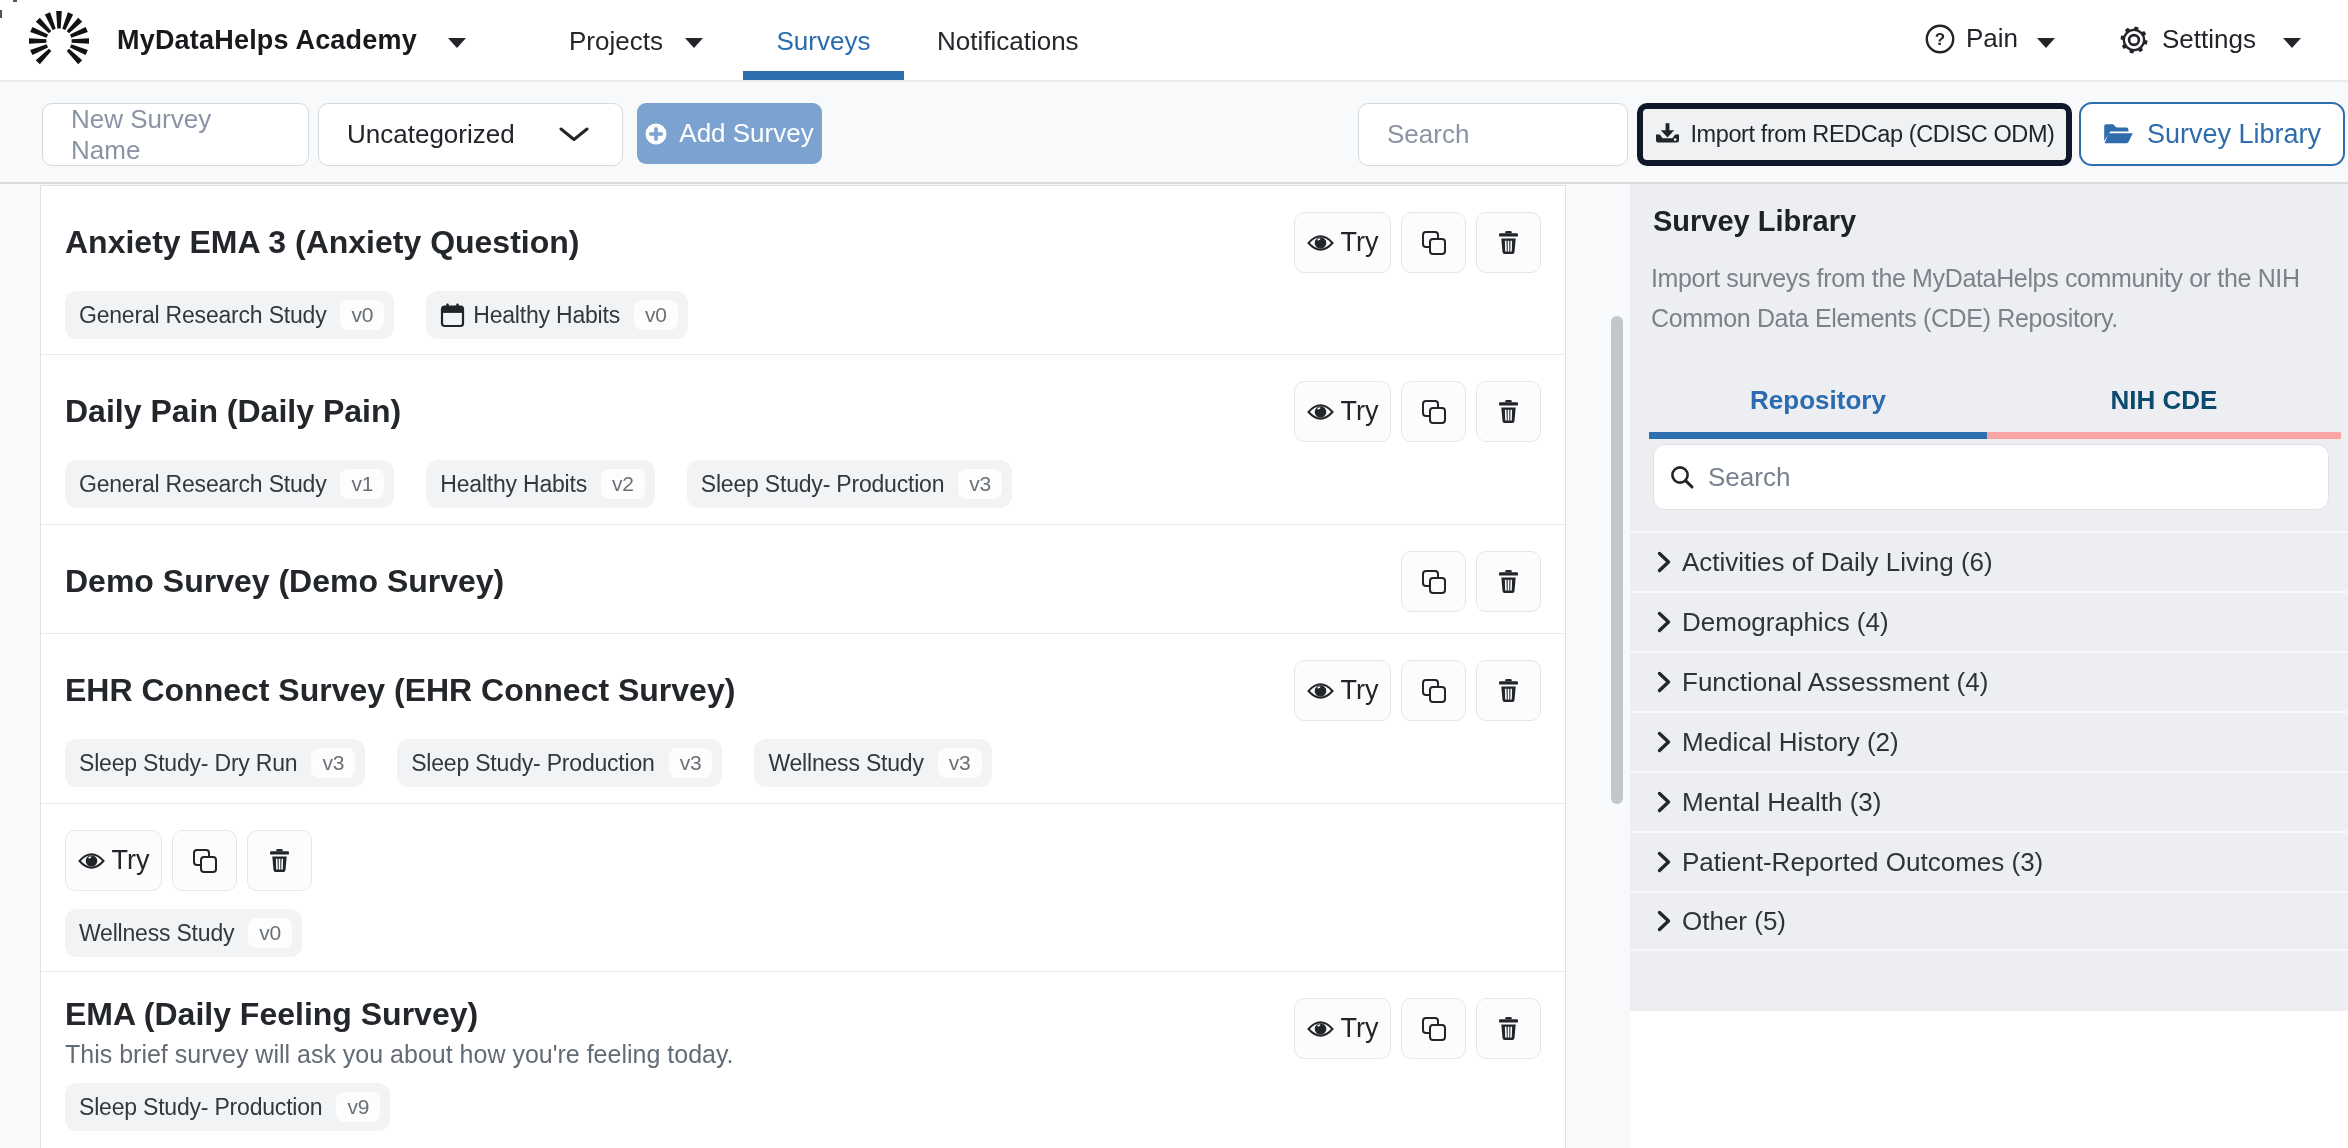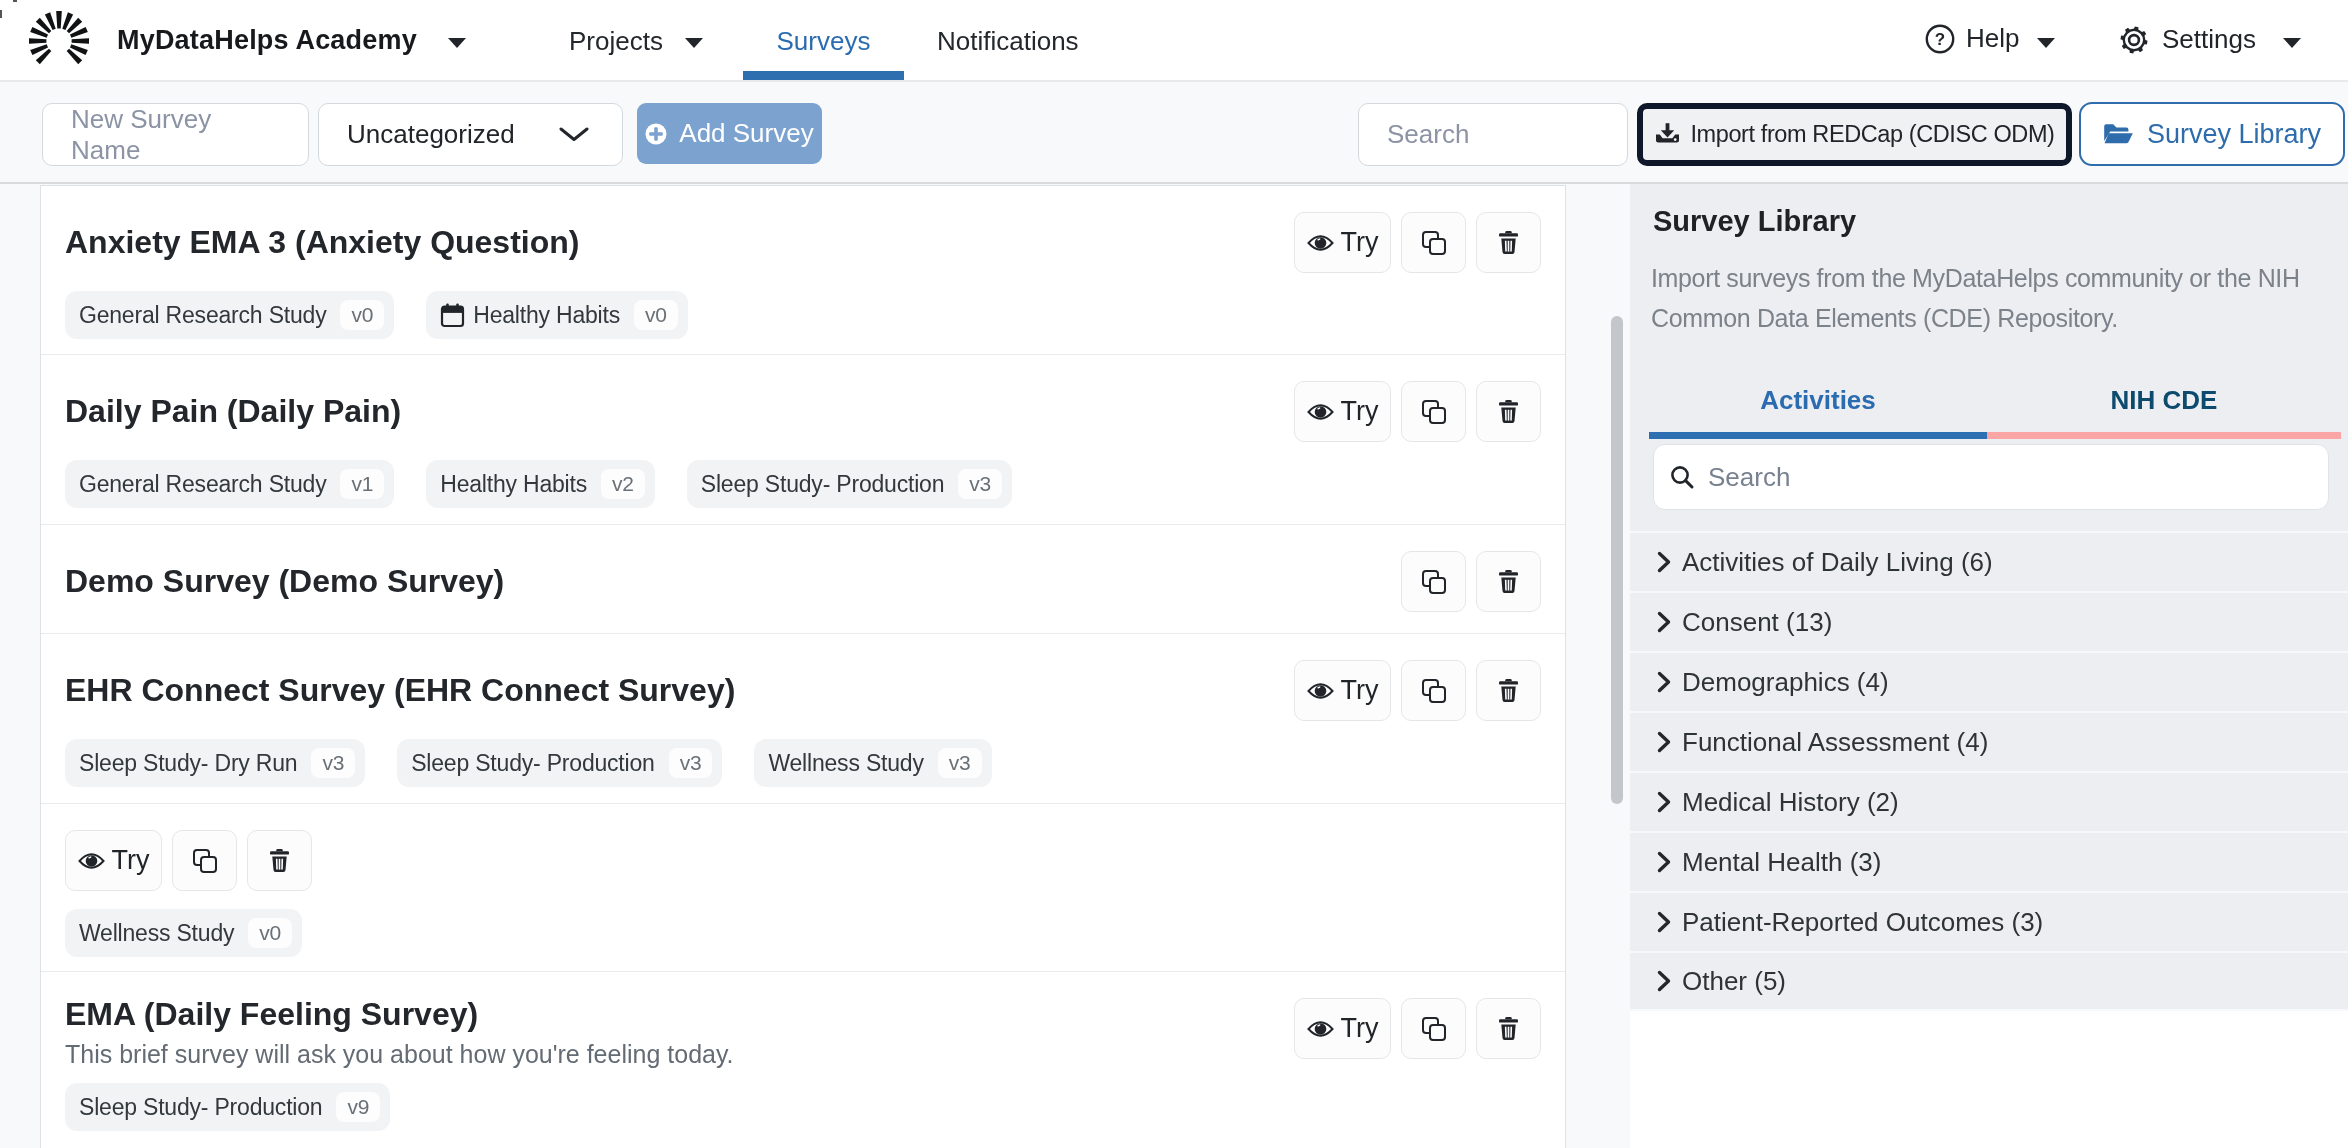--- a/index.html
+++ b/index.html
@@ -81,21 +81,21 @@
         <polygon points="1,1 19,1 10,11" fill="#212529"></polygon>
       </svg></div>
   <div class="navlink blue" style="left:743px;width:161px;text-align:center">Surveys</div>
   <div class="navlink" style="left:937px">Notifications</div>
   <div class="underline"></div>
   <div class="abs" style="left:1925px;top:23px;display:flex;align-items:center">
       <svg width="30" height="30" viewBox="0 0 30 30" style="margin-right:11px">
         <circle cx="15" cy="15" r="13.2" fill="none" stroke="#212529" stroke-width="2.4"></circle>
         <text x="15" y="21" text-anchor="middle" font-family="Liberation Sans" font-size="17" font-weight="bold" fill="#212529">?</text>
       </svg>
-      <span style="font-size:26px">Help</span>
+      <span style="font-size:26px">Pain</span>
     </div>
   <div class="abs" style="left:2036px;top:35px"><svg width="20" height="12" viewBox="0 0 20 12">
         <polygon points="1,1 19,1 10,11" fill="#212529"></polygon>
       </svg></div>
   <div class="abs" style="left:2120px;top:24px;display:flex;align-items:center">
       <svg width="28" height="28" viewBox="0 0 28 28">
         <path d="M25.40 14.03 L27.57 14.85 L26.87 18.41 L24.54 18.33 L22.04 22.08 L22.99 24.20 L19.98 26.21 L18.39 24.52 L13.97 25.40 L13.15 27.57 L9.59 26.87 L9.67 24.54 L5.92 22.04 L3.80 22.99 L1.79 19.98 L3.48 18.39 L2.60 13.97 L0.43 13.15 L1.13 9.59 L3.46 9.67 L5.96 5.92 L5.01 3.80 L8.02 1.79 L9.61 3.48 L14.03 2.60 L14.85 0.43 L18.41 1.13 L18.33 3.46 L22.08 5.96 L24.20 5.01 L26.21 8.02 L24.52 9.61 Z M23.00 14.00 A9.00 9.00 0 1 0 5.00 14.00 A9.00 9.00 0 1 0 23.00 14.00 ZM20.20 14.00 A6.20 6.20 0 1 1 7.80 14.00 A6.20 6.20 0 1 1 20.20 14.00 ZM17.60 14.00 A3.60 3.60 0 1 0 10.40 14.00 A3.60 3.60 0 1 0 17.60 14.00 Z" fill="#212529" fill-rule="evenodd"></path>
       </svg>
       <span style="font-size:26px;margin-left:14px">Settings</span>
     </div>
@@ -320,39 +320,36 @@
           <span class="tag">Sleep Study- Production<span class="vb">v9</span></span>
         </div>
       </div>
     </div>
   <div class="thumb"></div>
   <div class="side">
     <div class="sidegray"></div>
     <div class="sl-h" style="top:21px">Survey Library</div>
     <div class="sl-p" style="top:74px">Import surveys from the MyDataHelps community or the NIH<br>Common Data Elements (CDE) Repository.</div>
     <div class="tabs">
-        <div class="tab on">Activities</div>
+        <div class="tab on">Repository</div>
         <div class="tab off">NIH CDE</div>
       </div>
     <div class="ssearch">
         <svg width="27" height="27" viewBox="0 0 27 27">
           <circle cx="11" cy="11" r="7.6" fill="none" stroke="#212529" stroke-width="2.6"></circle>
           <line x1="16.6" y1="16.6" x2="23" y2="23" stroke="#212529" stroke-width="3" stroke-linecap="round"></line>
         </svg>
         <span>Search</span>
       </div>
     <div class="cats">
         <div class="cat"><svg width="14" height="22" viewBox="0 0 14 22" style="margin-right:11px;flex:0 0 auto">
             <polyline points="2.5,2.5 11.5,11 2.5,19.5" fill="none" stroke="#23272b" stroke-width="3.4" stroke-linecap="round" stroke-linejoin="round"></polyline>
           </svg>Activities of Daily Living (6)</div>
         <div class="cat"><svg width="14" height="22" viewBox="0 0 14 22" style="margin-right:11px;flex:0 0 auto">
             <polyline points="2.5,2.5 11.5,11 2.5,19.5" fill="none" stroke="#23272b" stroke-width="3.4" stroke-linecap="round" stroke-linejoin="round"></polyline>
-          </svg>Consent (13)</div>
-        <div class="cat"><svg width="14" height="22" viewBox="0 0 14 22" style="margin-right:11px;flex:0 0 auto">
-            <polyline points="2.5,2.5 11.5,11 2.5,19.5" fill="none" stroke="#23272b" stroke-width="3.4" stroke-linecap="round" stroke-linejoin="round"></polyline>
           </svg>Demographics (4)</div>
         <div class="cat"><svg width="14" height="22" viewBox="0 0 14 22" style="margin-right:11px;flex:0 0 auto">
             <polyline points="2.5,2.5 11.5,11 2.5,19.5" fill="none" stroke="#23272b" stroke-width="3.4" stroke-linecap="round" stroke-linejoin="round"></polyline>
           </svg>Functional Assessment (4)</div>
         <div class="cat"><svg width="14" height="22" viewBox="0 0 14 22" style="margin-right:11px;flex:0 0 auto">
             <polyline points="2.5,2.5 11.5,11 2.5,19.5" fill="none" stroke="#23272b" stroke-width="3.4" stroke-linecap="round" stroke-linejoin="round"></polyline>
           </svg>Medical History (2)</div>
         <div class="cat"><svg width="14" height="22" viewBox="0 0 14 22" style="margin-right:11px;flex:0 0 auto">
             <polyline points="2.5,2.5 11.5,11 2.5,19.5" fill="none" stroke="#23272b" stroke-width="3.4" stroke-linecap="round" stroke-linejoin="round"></polyline>
           </svg>Mental Health (3)</div>

